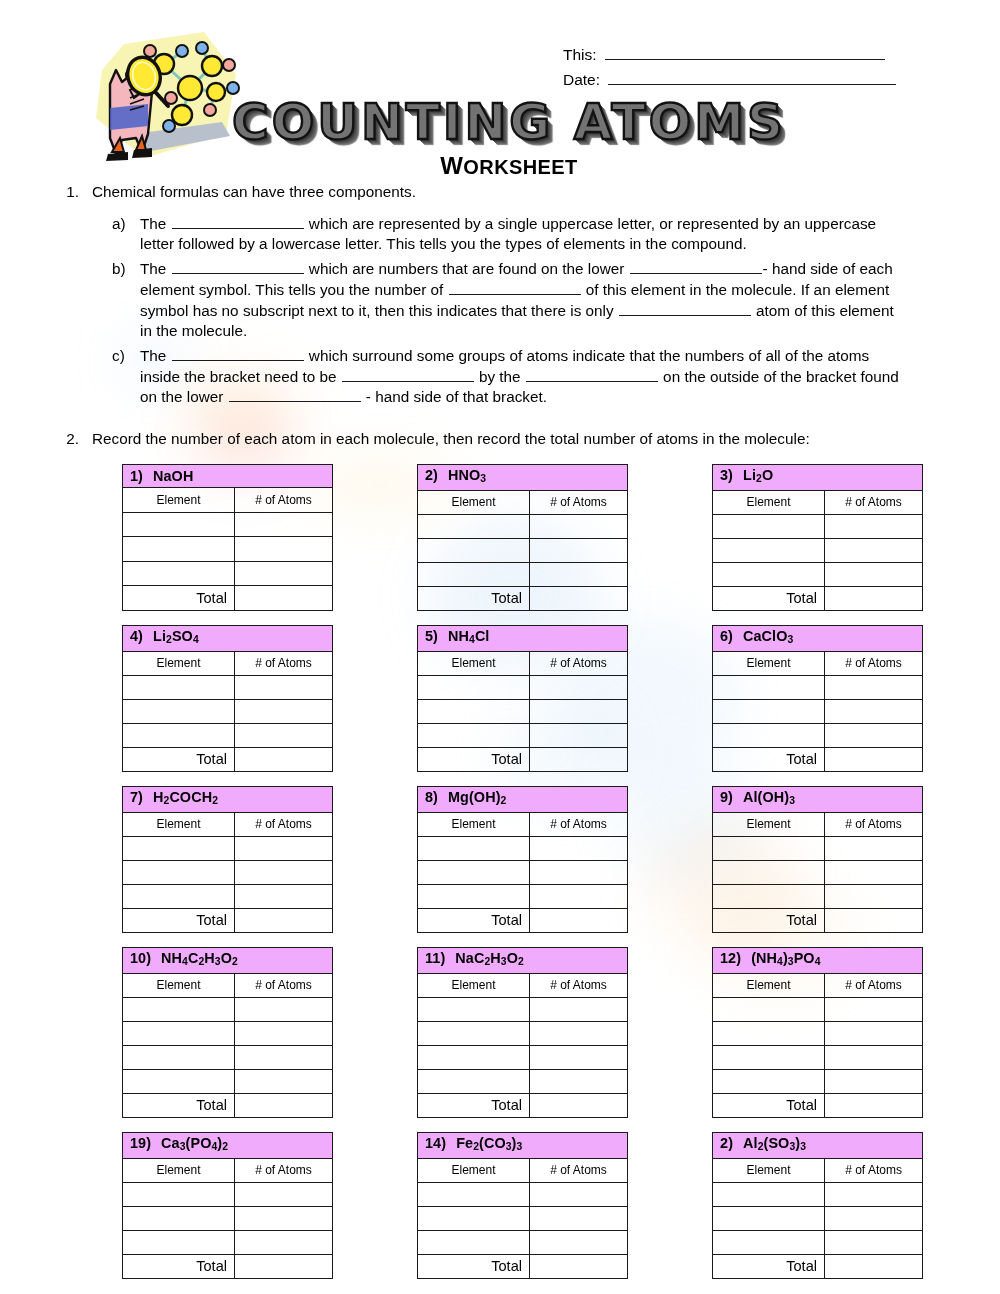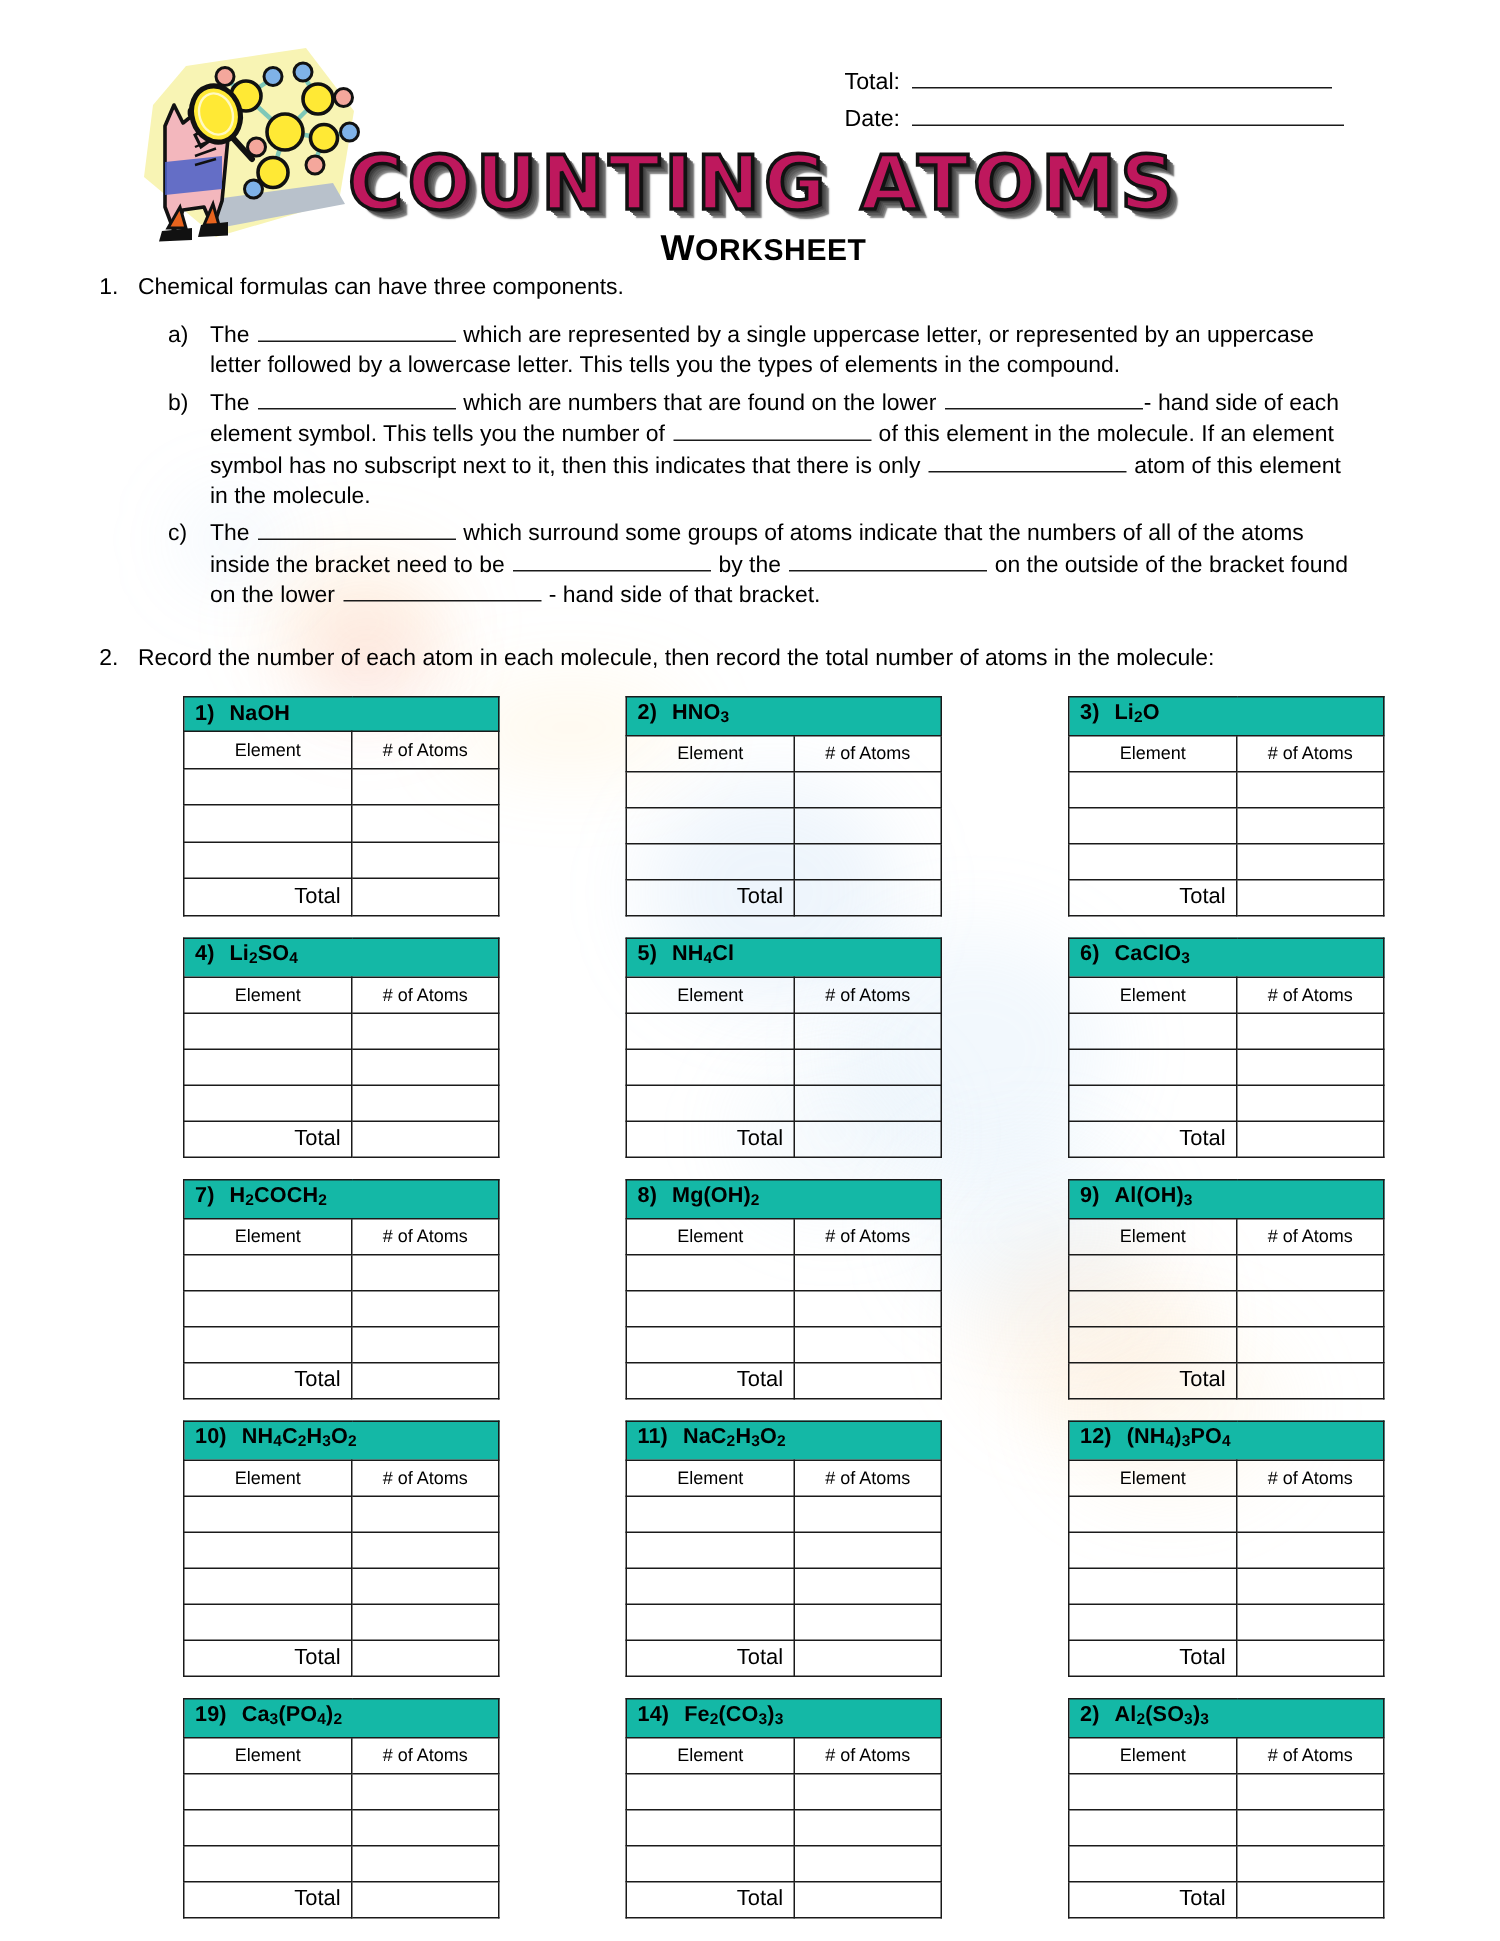--- a/index.html
+++ b/index.html
@@ -70,21 +70,21 @@
     right: 0;
     top: 96px;
     text-align: center;
   }
   .main-title {
     font-family: "DejaVu Sans", sans-serif;
     font-size: 50px;
     font-weight: bold;
     letter-spacing: 3px;
     line-height: 52px;
-    color: #be185d;
+    color: #737373;
     -webkit-text-stroke: 2.4px #121212;
     text-shadow:
        2px 2px 0 #3a3a3a,
        3px 3px 0 #4a4a4a,
        4px 4px 0 #5a5a5a,
        5px 5px 0 #6a6a6a,
        6px 6px 1px #7d7d7d;
     margin: 0;
     padding: 0 0 0 18px;
   }
@@ -173,21 +173,21 @@
     font-size: 14.6px;
   }
   table.mol td,
   table.mol th {
     border: 1.5px solid #1a1a1a;
     height: 23px;
     padding: 0 6px;
     box-sizing: border-box;
   }
   table.mol .formula-cell {
-    background: #14b8a6;
+    background: #f0abfc;
     font-weight: bold;
     text-align: left;
     font-size: 14.4px;
     height: 23px;
     padding-left: 7px;
     letter-spacing: 0.1px;
     margin-left: 12px;
   }
   table.mol .formula-cell .fnum { margin-right: 10px; }
   table.mol th.col-head {
@@ -279,21 +279,21 @@
 
     <g>
       <line x1="62" y1="58" x2="82" y2="80" stroke="#111" stroke-width="4" stroke-linecap="round"></line>
       <ellipse cx="58" cy="50" rx="16" ry="19" fill="#ffe935" stroke="#111" stroke-width="3.4" transform="rotate(-18 58 50)"></ellipse>
       <ellipse cx="58" cy="50" rx="11" ry="14" fill="none" stroke="#ffffff" stroke-width="1.6" transform="rotate(-18 58 50)" opacity="0.7"></ellipse>
     </g>
   </svg>
 
   <div class="name-date">
     <span class="nd-row">
-      <span class="nd-label">Total:</span>
+      <span class="nd-label">This:</span>
       <span class="nd-rule name"></span>
     </span>
     <span class="nd-row">
       <span class="nd-label">Date:</span>
       <span class="nd-rule date"></span>
     </span>
   </div>
 
   <div class="title-block">
     <div class="main-title">COUNTING ATOMS</div>

